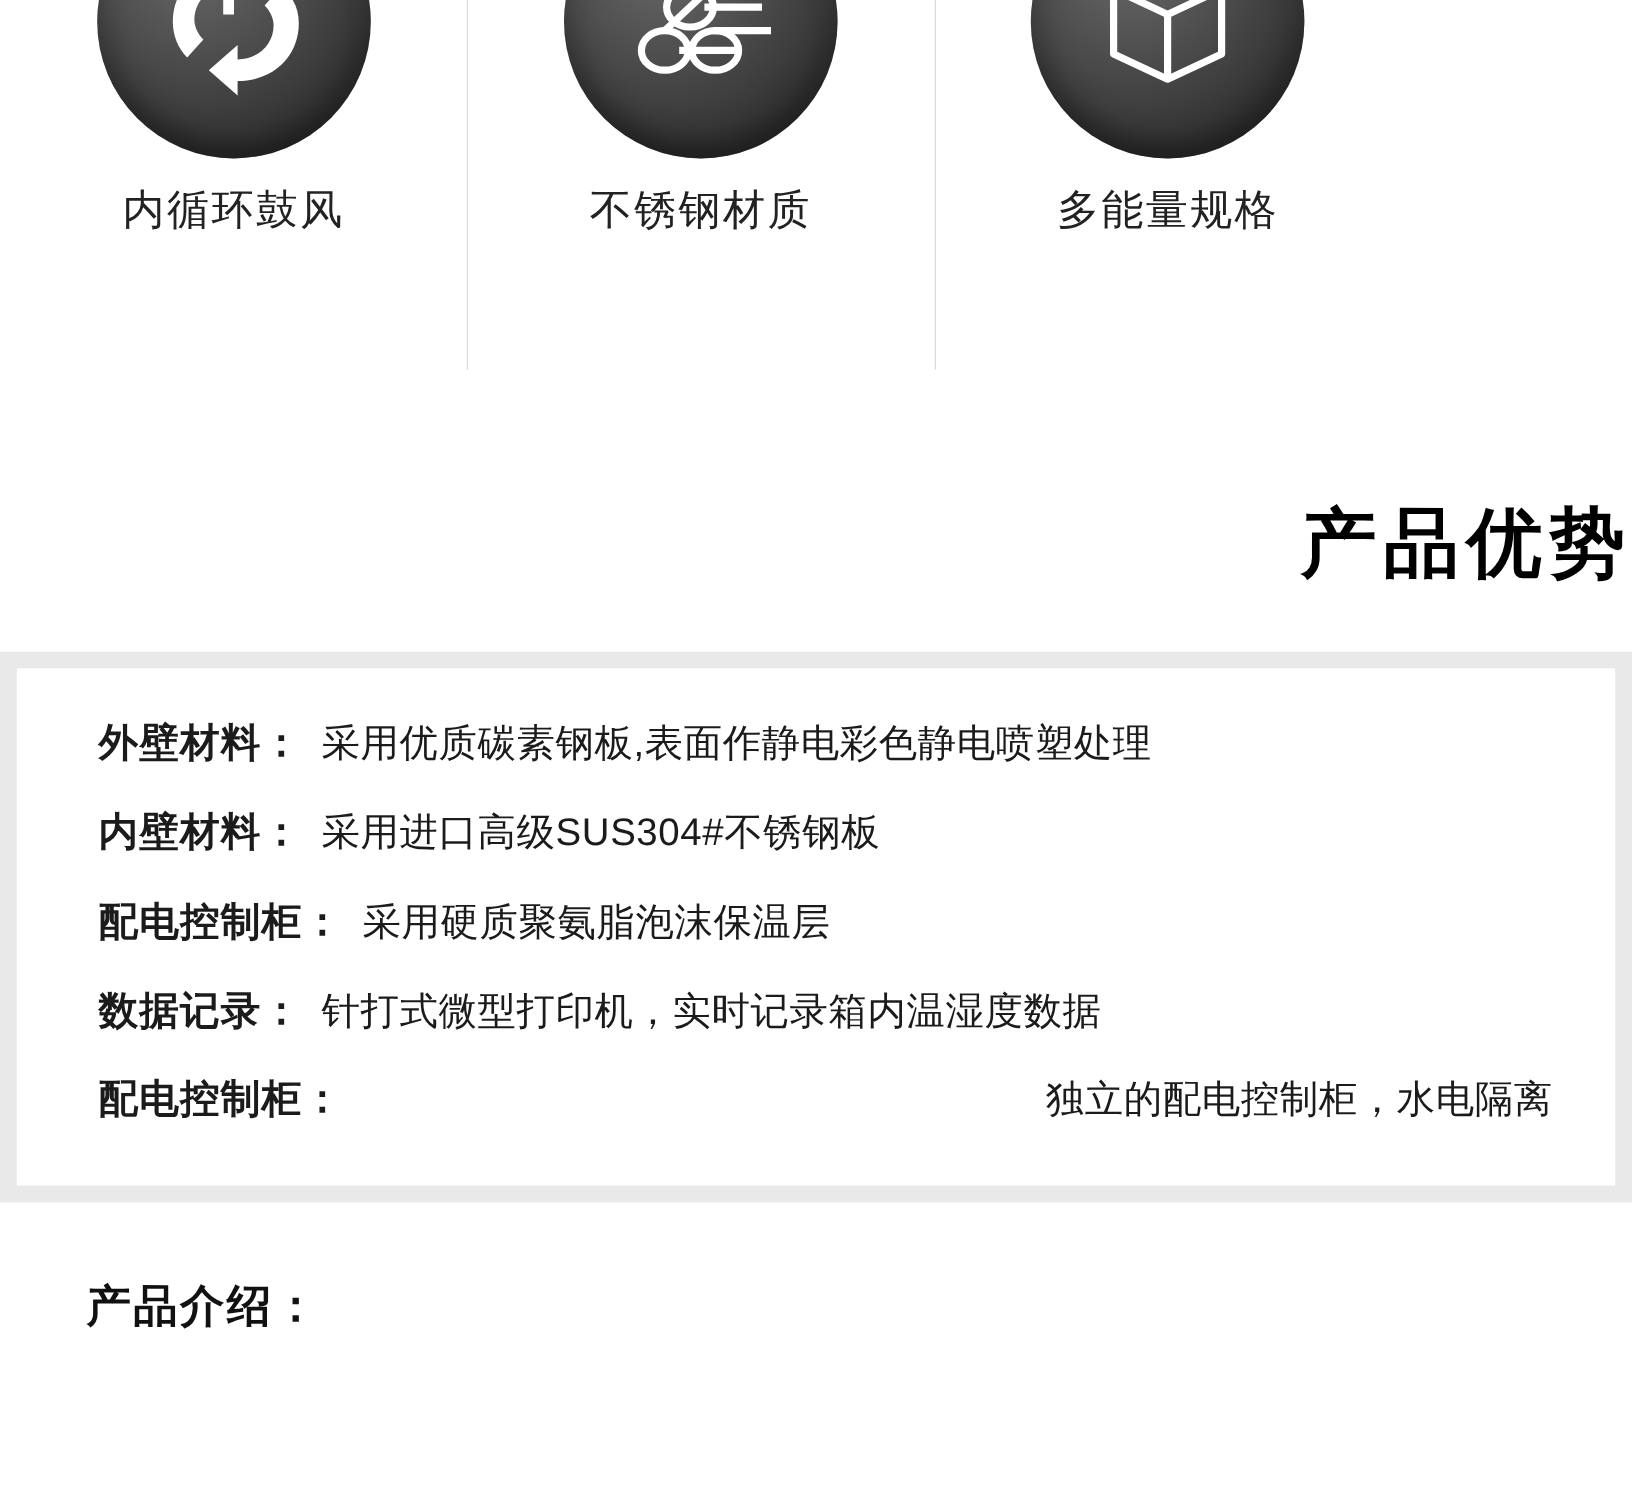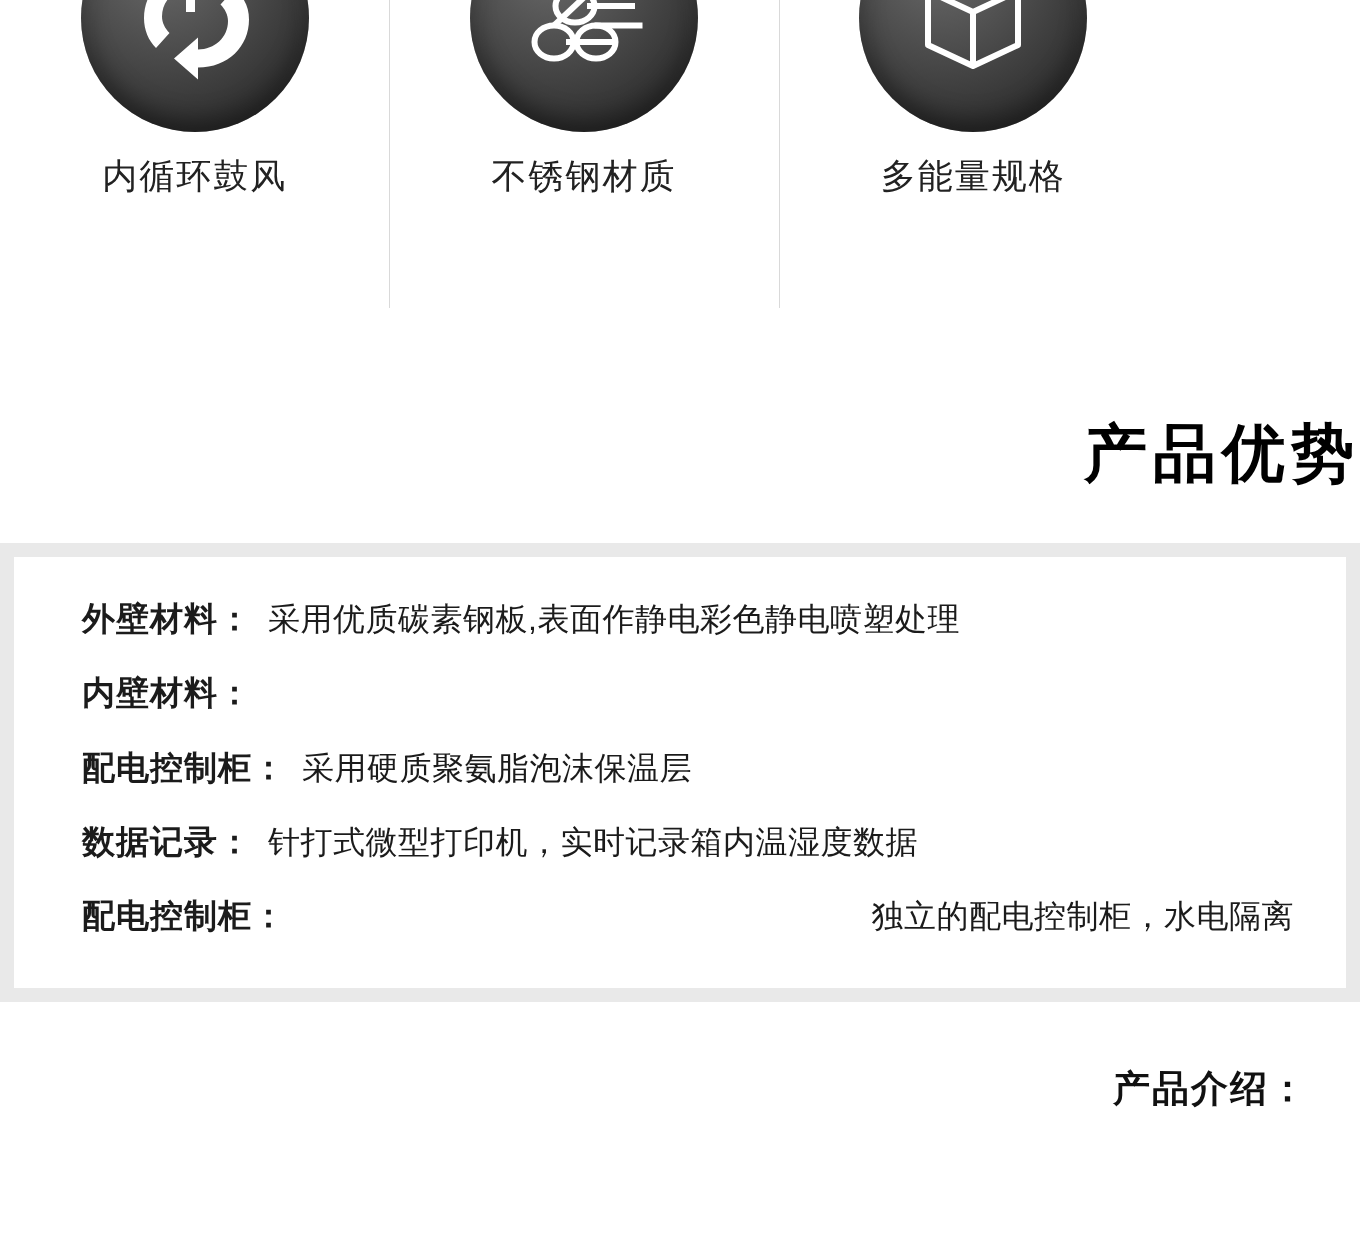--- a/index.html
+++ b/index.html
@@ -105,23 +105,22 @@
   .spec-val {
     font-size: 32px;
     font-weight: 400;
     color: #1b1b1b;
     margin-left: 16px;
     letter-spacing: 0.5px;
   }
 
   
   .intro {
-    padding: 0 52px;
+    padding: 0 72px;
     margin-top: 62px;
-    text-align: right;
   }
   .intro-title {
     font-size: 37px;
     font-weight: 700;
     color: #111111;
     letter-spacing: 2px;
   }
   .intro-body {
     margin-top: 30px;
     font-size: 33px;
@@ -186,20 +185,21 @@
 <div class="panel-wrap">
   <div class="panel">
 
     <div class="spec-row">
       <span class="spec-key">外壁材料：</span>
       <span class="spec-val">采用优质碳素钢板,表面作静电彩色静电喷塑处理</span>
     </div>
 
     <div class="spec-row">
       <span class="spec-key">内壁材料：</span>
+      <span class="spec-val">采用进口高级SUS304#不锈钢板</span>
     </div>
 
     <div class="spec-row">
       <span class="spec-key">配电控制柜：</span>
       <span class="spec-val">采用硬质聚氨脂泡沫保温层</span>
     </div>
 
     <div class="spec-row">
       <span class="spec-key">数据记录：</span>
       <span class="spec-val">针打式微型打印机，实时记录箱内温湿度数据</span>

